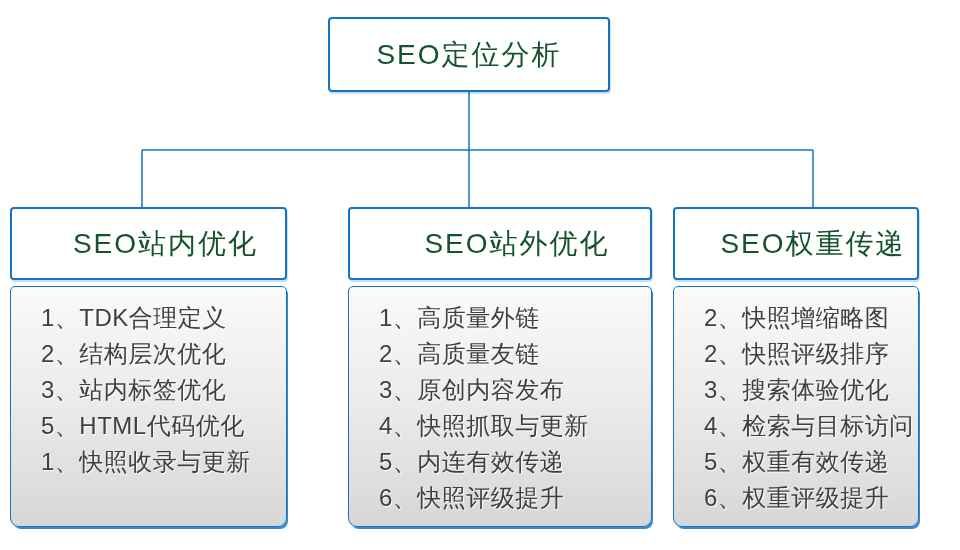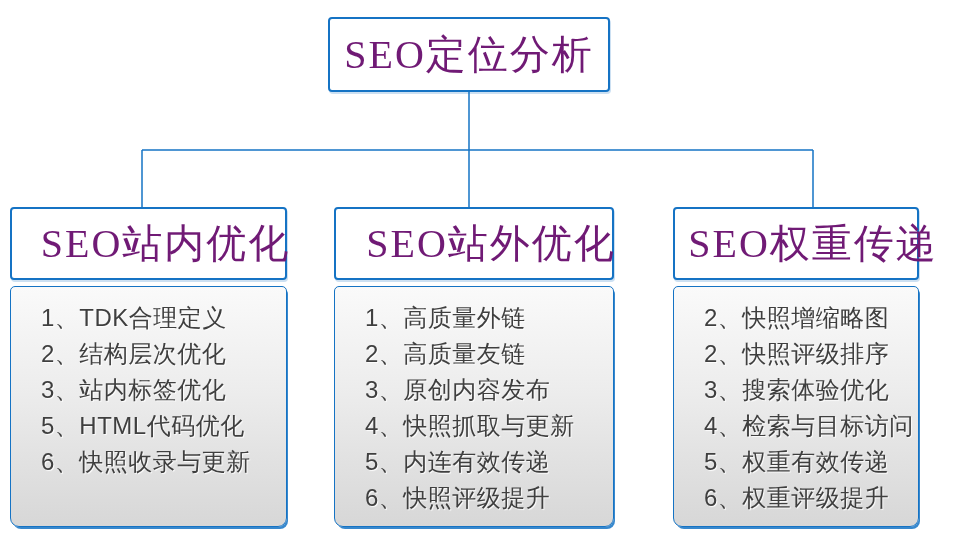--- a/index.html
+++ b/index.html
@@ -16,29 +16,29 @@
 
   .node {
     position: absolute;
     background: #ffffff;
     border: 2px solid #1573c4;
     border-radius: 4px;
     display: flex; align-items: center; justify-content: center;
     box-shadow: 1px 2px 0 rgba(21,115,196,0.22);
   }
   .node .node-label {
-    font-size: 40px; letter-spacing: 2px; color: #701a75;
-    white-space: nowrap; line-height: 1; font-family: Liberation Serif, serif;
+    font-size: 28px; letter-spacing: 2px; color: #14532d;
+    white-space: nowrap; line-height: 1;
   }
 
   .root-box { left: 328px; top: 17px; width: 282px; height: 75px; }
 
   .col-head { top: 207px; height: 73px; padding-left: 34px; }
   .col1 { left: 10px;  width: 277px; }
-  .col2 { left: 334px; width: 280px; }
+  .col2 { left: 348px; width: 304px; }
   .col3 { left: 673px; width: 246px; }
 
   .list-box {
     position: absolute; top: 286px; height: 241px;
     border: 1.5px solid #1573c4;
     border-radius: 5px 5px 9px 9px;
     background: linear-gradient(180deg, #fafafa 0%, #ececec 45%, #d7d7d7 100%);
     box-shadow: 2px 3px 0 -1px rgba(21,115,196,0.85);
     padding: 13px 20px 0 30px;
   }
@@ -65,21 +65,21 @@
   </div>
 
   <div class="node col-head col1">
     <span class="node-label">SEO站内优化</span>
   </div>
   <div class="list-box col1">
     <div class="list-item">1、TDK合理定义</div>
     <div class="list-item">2、结构层次优化</div>
     <div class="list-item">3、站内标签优化</div>
     <div class="list-item">5、HTML代码优化</div>
-    <div class="list-item">6、快照收录与更新</div>
+    <div class="list-item">1、快照收录与更新</div>
   </div>
 
   <div class="node col-head col2">
     <span class="node-label">SEO站外优化</span>
   </div>
   <div class="list-box col2">
     <div class="list-item">1、高质量外链</div>
     <div class="list-item">2、高质量友链</div>
     <div class="list-item">3、原创内容发布</div>
     <div class="list-item">4、快照抓取与更新</div>

